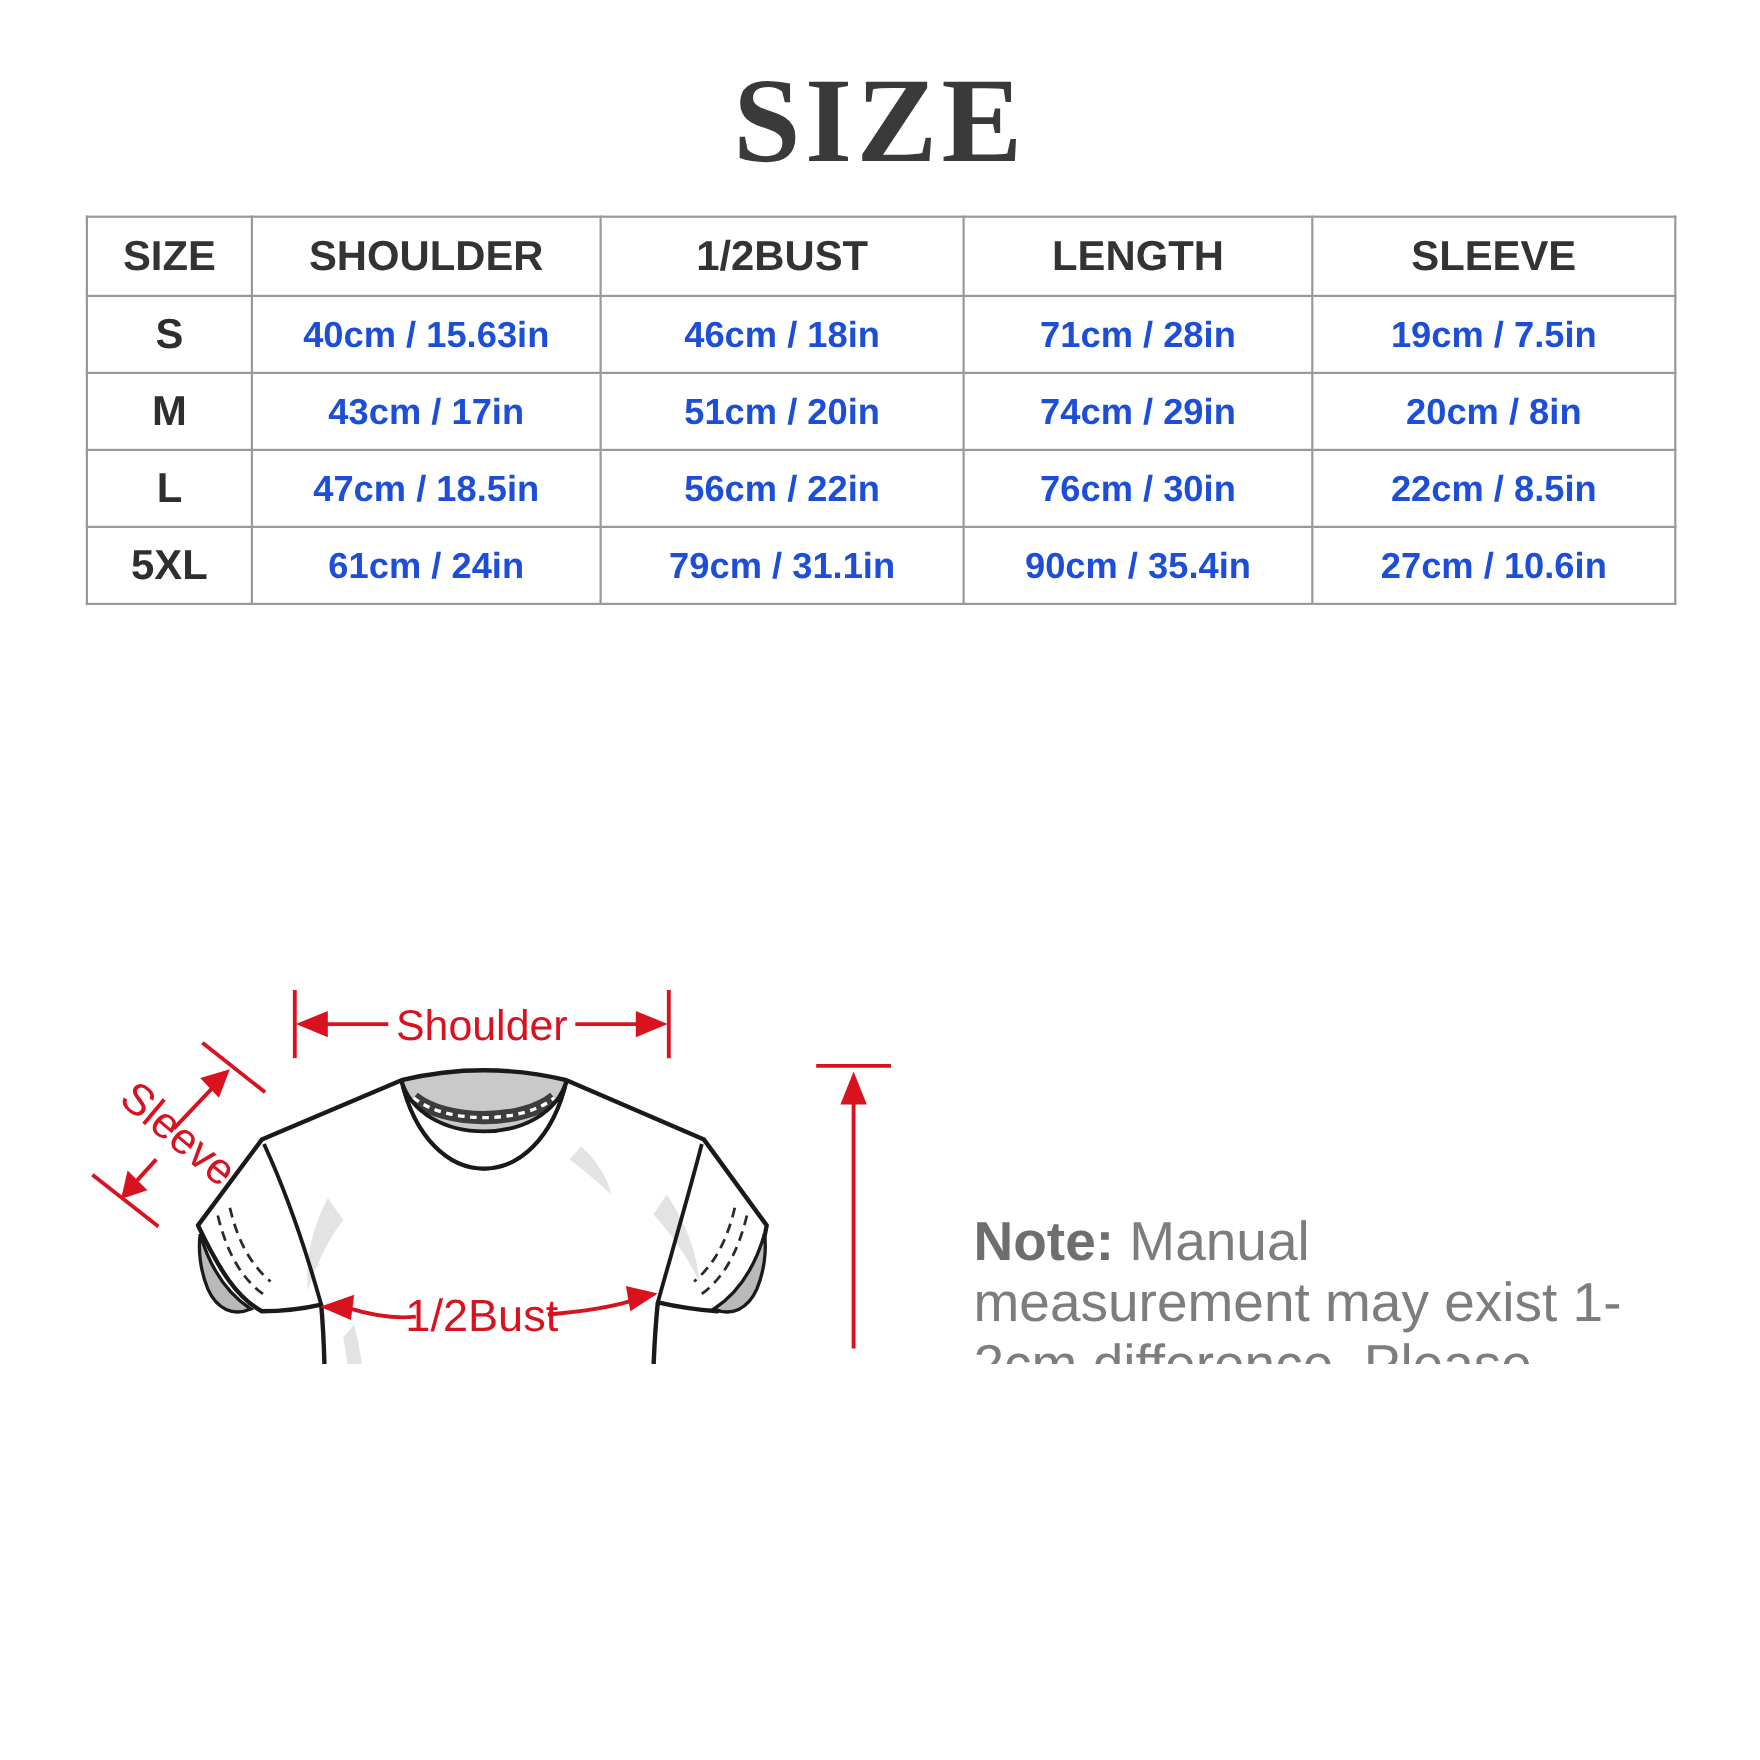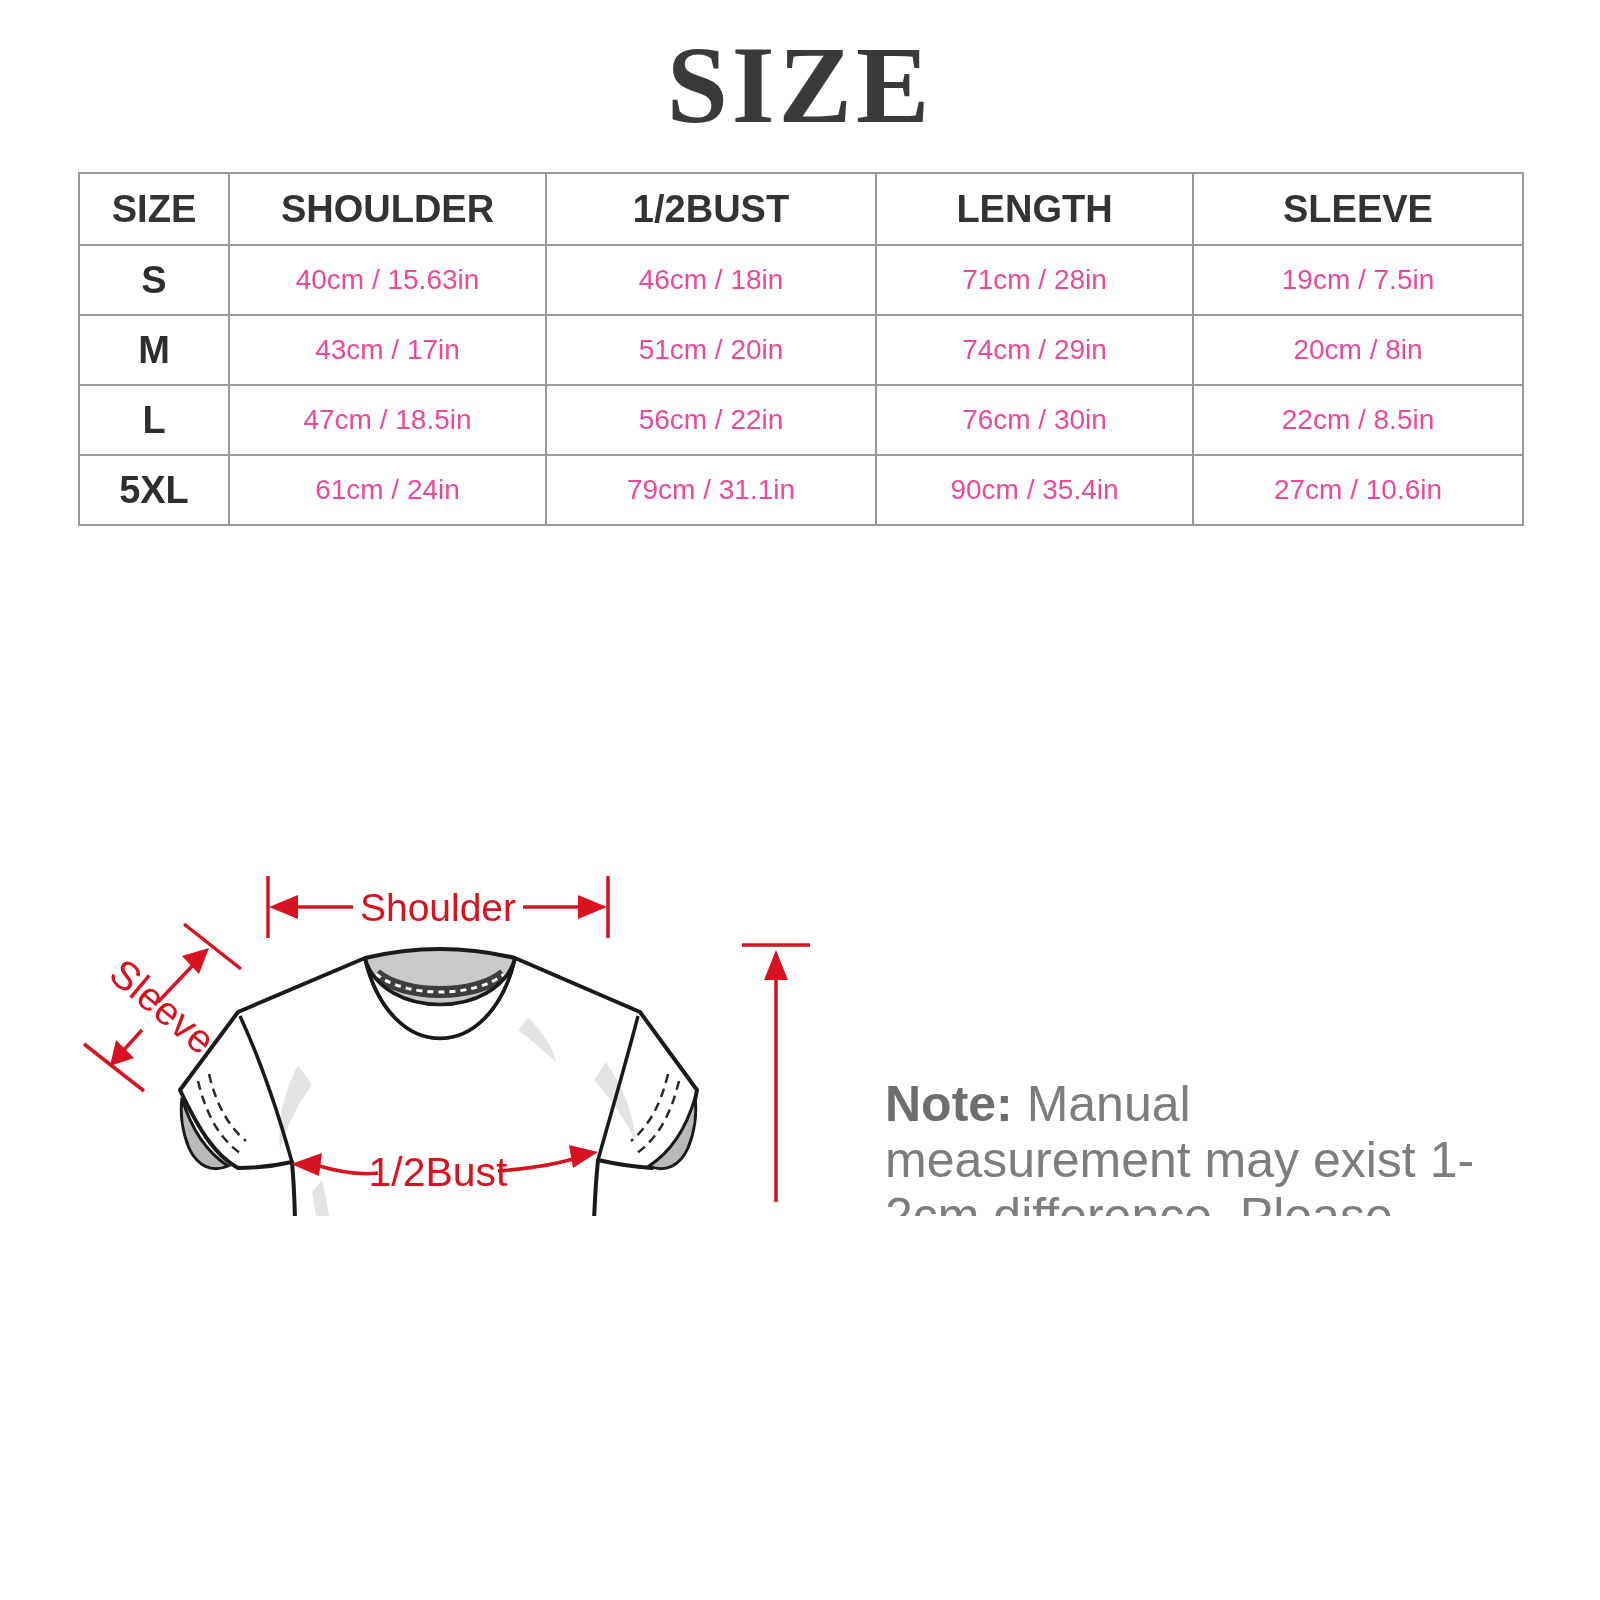--- a/index.html
+++ b/index.html
@@ -1,26 +1,26 @@
 <!DOCTYPE html>
 <html><head>
 <meta charset="utf-8">
 <style>
   html,body{margin:0;padding:0;background:#ffffff;}
   .page{position:relative;width:1600px;height:1216px;background:#ffffff;overflow:hidden;
-        font-family:"Liberation Sans",sans-serif;}
+        font-family:"Liberation Sans",sans-serif;margin-top:24px;}
   .title{position:absolute;left:0;top:30px;width:100%;text-align:center;
          font-family:"Liberation Serif",serif;font-weight:bold;font-size:110px;
          color:#3a3a3a;letter-spacing:4px;line-height:1;}
   table.size-table{position:absolute;left:78px;top:172px;width:1444px;
          border-collapse:collapse;table-layout:fixed;}
   table.size-table th, table.size-table td{
          border:2px solid #999999;text-align:center;vertical-align:middle;padding:0;}
   table.size-table th{height:70px;font-size:38px;font-weight:bold;color:#333333;}
-  table.size-table td{height:68px;font-size:28px;color:#ec4899;}
+  table.size-table td{height:68px;font-size:33px;color:#1d4ed8;font-weight:bold;}
   table.size-table td.size-cell{font-weight:bold;font-size:38px;color:#2e2e2e;}
   .diagram{position:absolute;left:60px;top:850px;width:800px;height:700px;}
   .note{position:absolute;left:885px;top:1076px;width:615px;
         font-size:50px;line-height:56px;color:#7d7d7d;}
   .note b{font-weight:bold;color:#6e6e6e;}
 </style>
 </head>
 <body>
 
 <div class="page">

